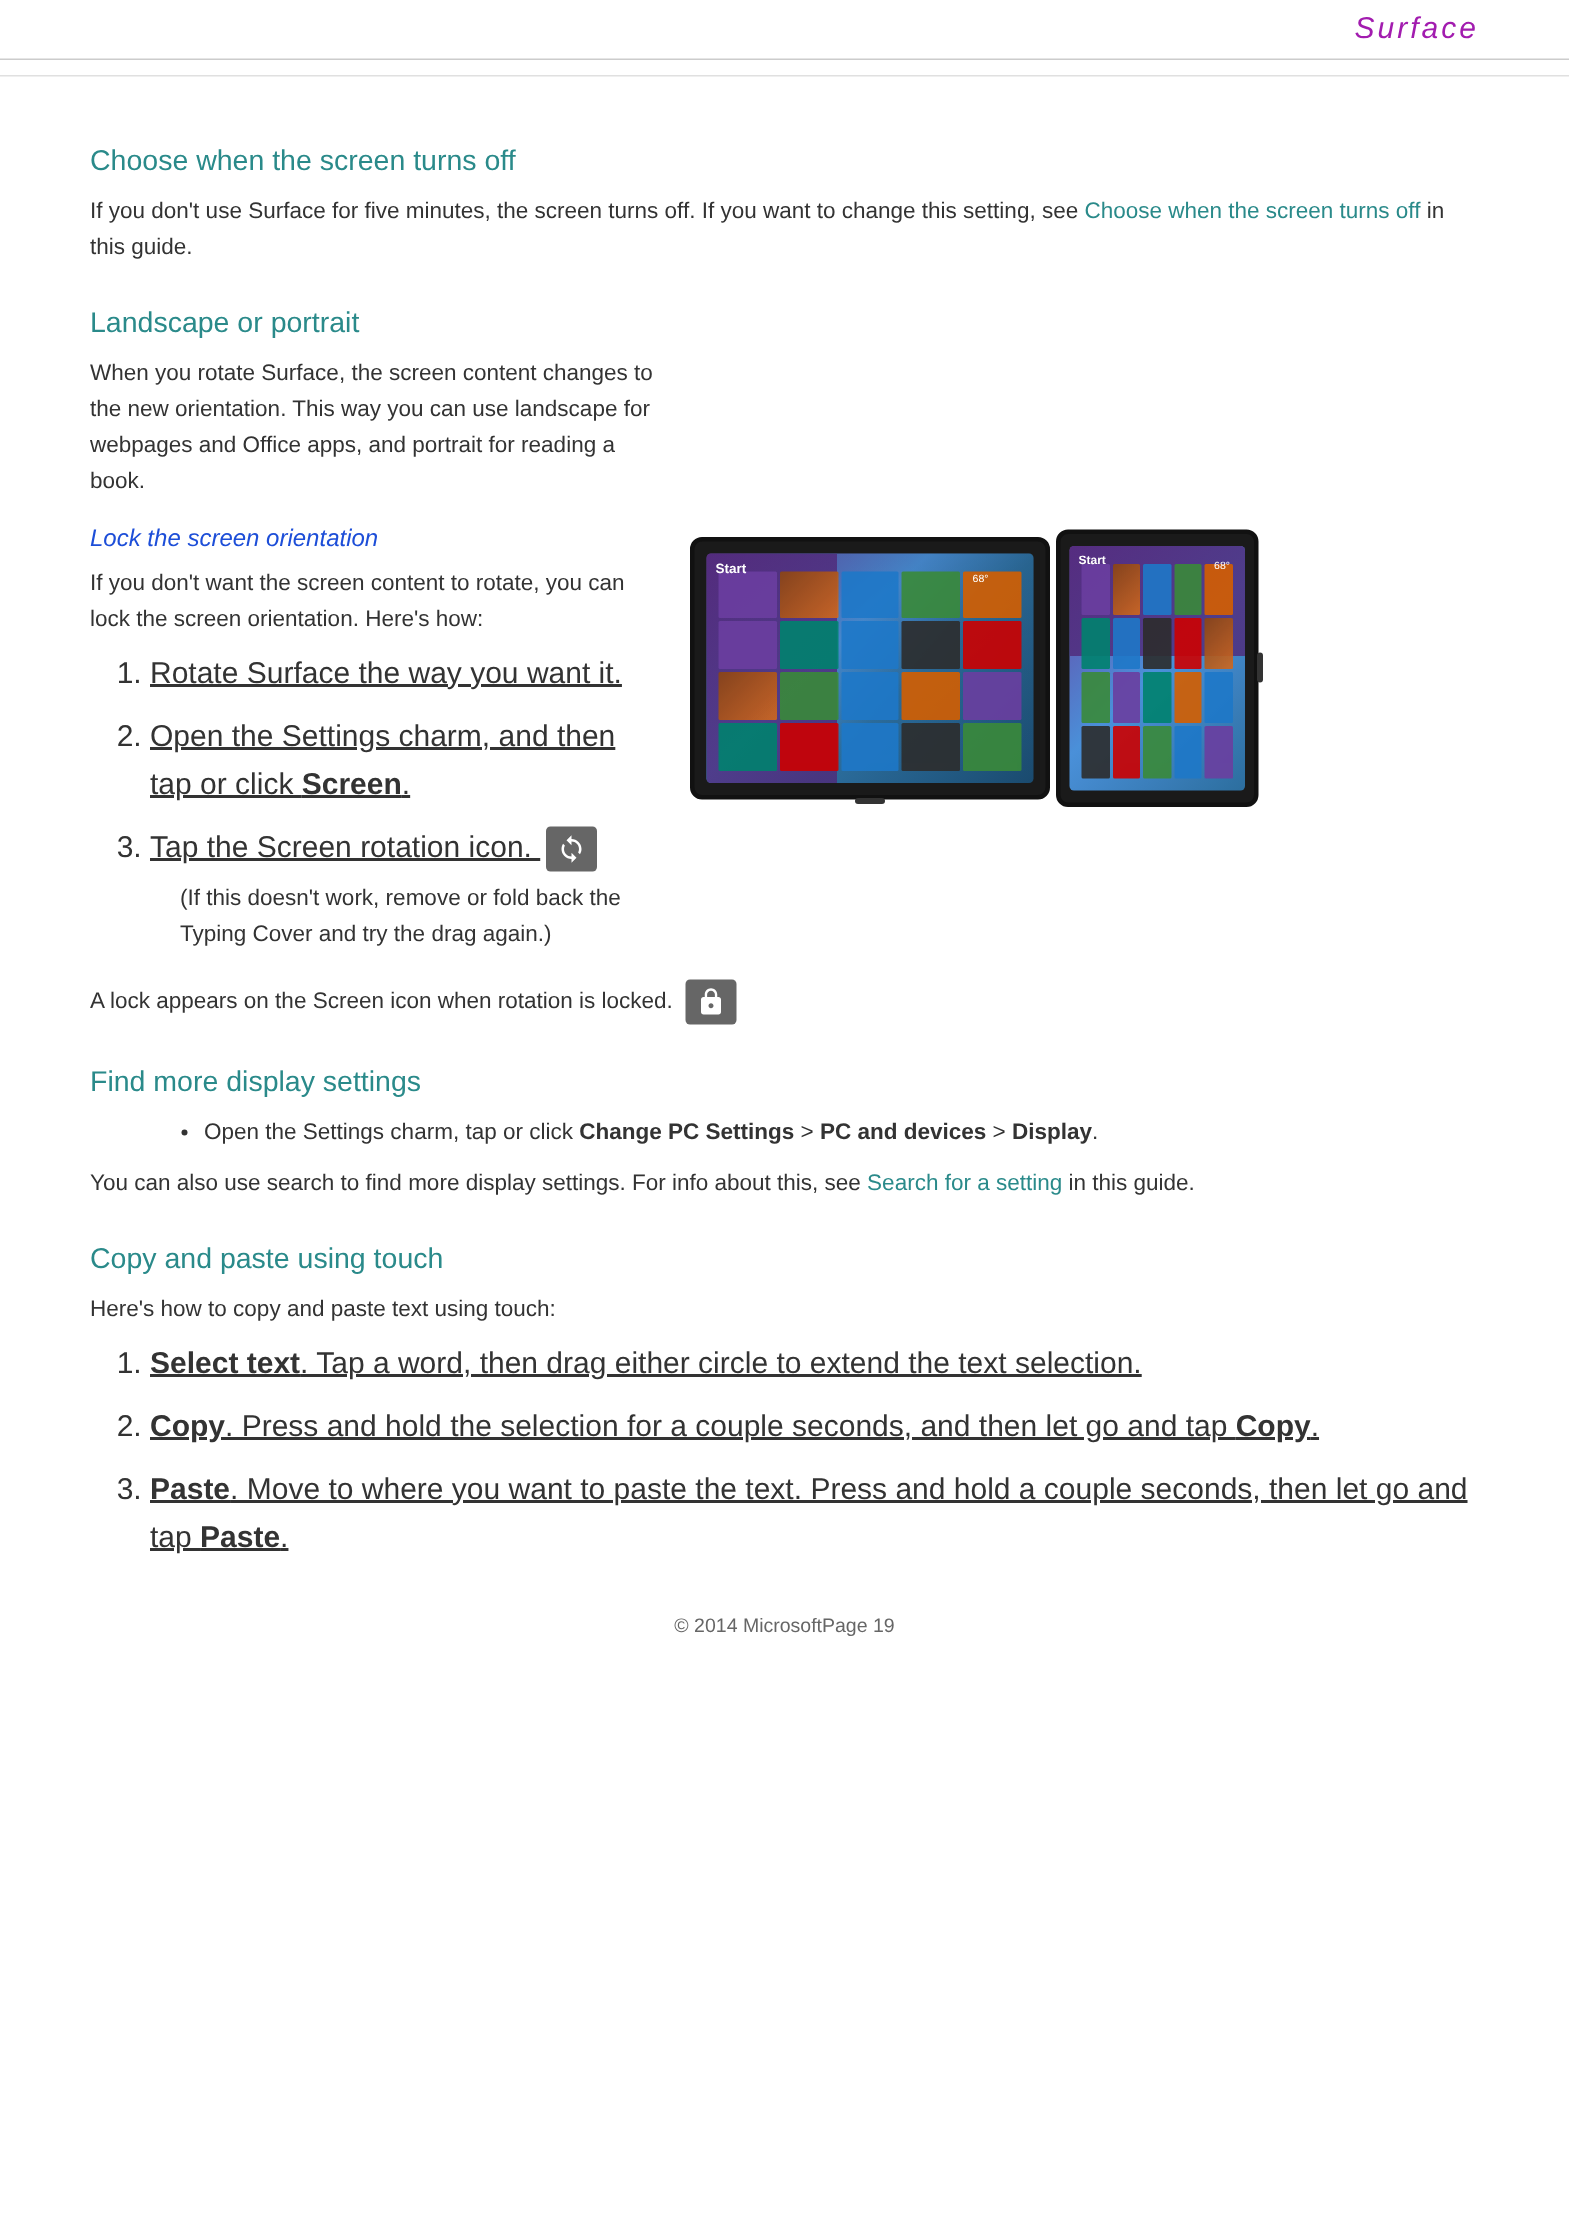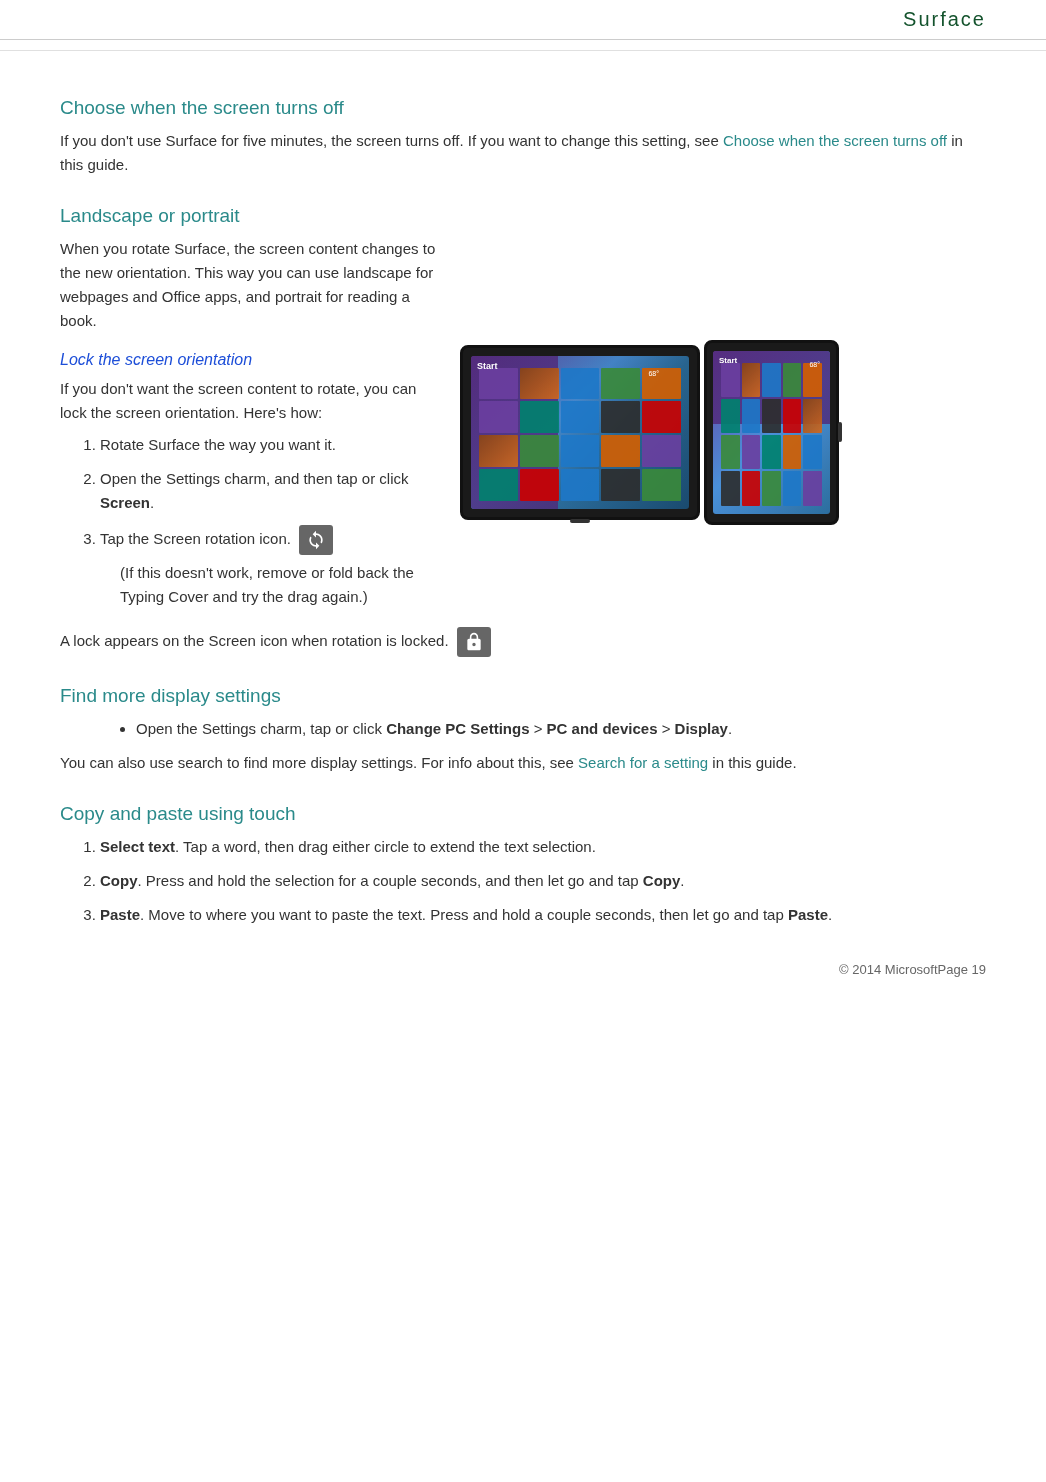--- a/index.html
+++ b/index.html
@@ -19,22 +19,23 @@
     .header-bar {
       display: flex;
       justify-content: flex-end;
       align-items: center;
       padding: 8px 60px 8px 60px;
       border-bottom: 1px solid #ccc;
       margin-bottom: 10px;
     }
     .surface-logo {
       font-size: 20px;
-      color: #14532d;
+      color: #a21caf;
       letter-spacing: 2px;
+      font-style: italic;
     }
     .section-title {
       color: #2a8a8a;
       font-size: 19px;
       font-weight: 400;
       margin-bottom: 10px;
       margin-top: 28px;
     }
     .section-subtitle {
       color: #1d4ed8;
@@ -136,21 +137,22 @@
       background: #333;
       border-radius: 2px;
     }
     .ordered-list {
       margin-left: 40px;
       margin-bottom: 10px;
     }
     .ordered-list li {
       margin-bottom: 10px;
       line-height: 1.6;
-      font-size: 15px;
+      font-size: 20px;
+      text-decoration: underline;
     }
     .bullet-list {
       margin-left: 40px;
       margin-bottom: 10px;
       list-style: disc;
     }
     .bullet-list li {
       margin-bottom: 8px;
       line-height: 1.6;
       font-size: 15px;
@@ -162,21 +164,21 @@
       border: none;
       border-top: 1px solid #e0e0e0;
       margin: 4px 0 0 0;
     }
     .footer {
       position: absolute;
       bottom: 20px;
       left: 60px;
       right: 60px;
       display: flex;
-      justify-content: flex-end;
+      justify-content: center;
       font-size: 13px;
       color: #666;
     }
     .screen-tiles {
       position: absolute;
       top: 0; left: 0; right: 0; bottom: 0;
       display: grid;
       grid-template-columns: repeat(5, 1fr);
       grid-template-rows: repeat(4, 1fr);
       gap: 2px;
@@ -340,20 +342,21 @@
         Open the Settings charm, tap or click <span class="bold-text">Change PC Settings</span> &gt; <span class="bold-text">PC and devices</span> &gt; <span class="bold-text">Display</span>.
       </li>
     </ul>
     <p class="body-text">
       You can also use search to find more display settings. For info about this, see <a class="link-text" href="#">Search for a setting</a> in this guide.
     </p>
   </div>
 
   <div>
     <h2 class="section-title">Copy and paste using touch</h2>
+    <p class="body-text">Here's how to copy and paste text using touch:</p>
     <ol class="ordered-list">
       <li><span class="bold-text">Select text</span>. Tap a word, then drag either circle to extend the text selection.</li>
       <li><span class="bold-text">Copy</span>. Press and hold the selection for a couple seconds, and then let go and tap <span class="bold-text">Copy</span>.</li>
       <li><span class="bold-text">Paste</span>. Move to where you want to paste the text. Press and hold a couple seconds, then let go and tap <span class="bold-text">Paste</span>.</li>
     </ol>
   </div>
 
   <div class="footer">
     <span>© 2014 Microsoft</span>
     <span>Page 19</span>

